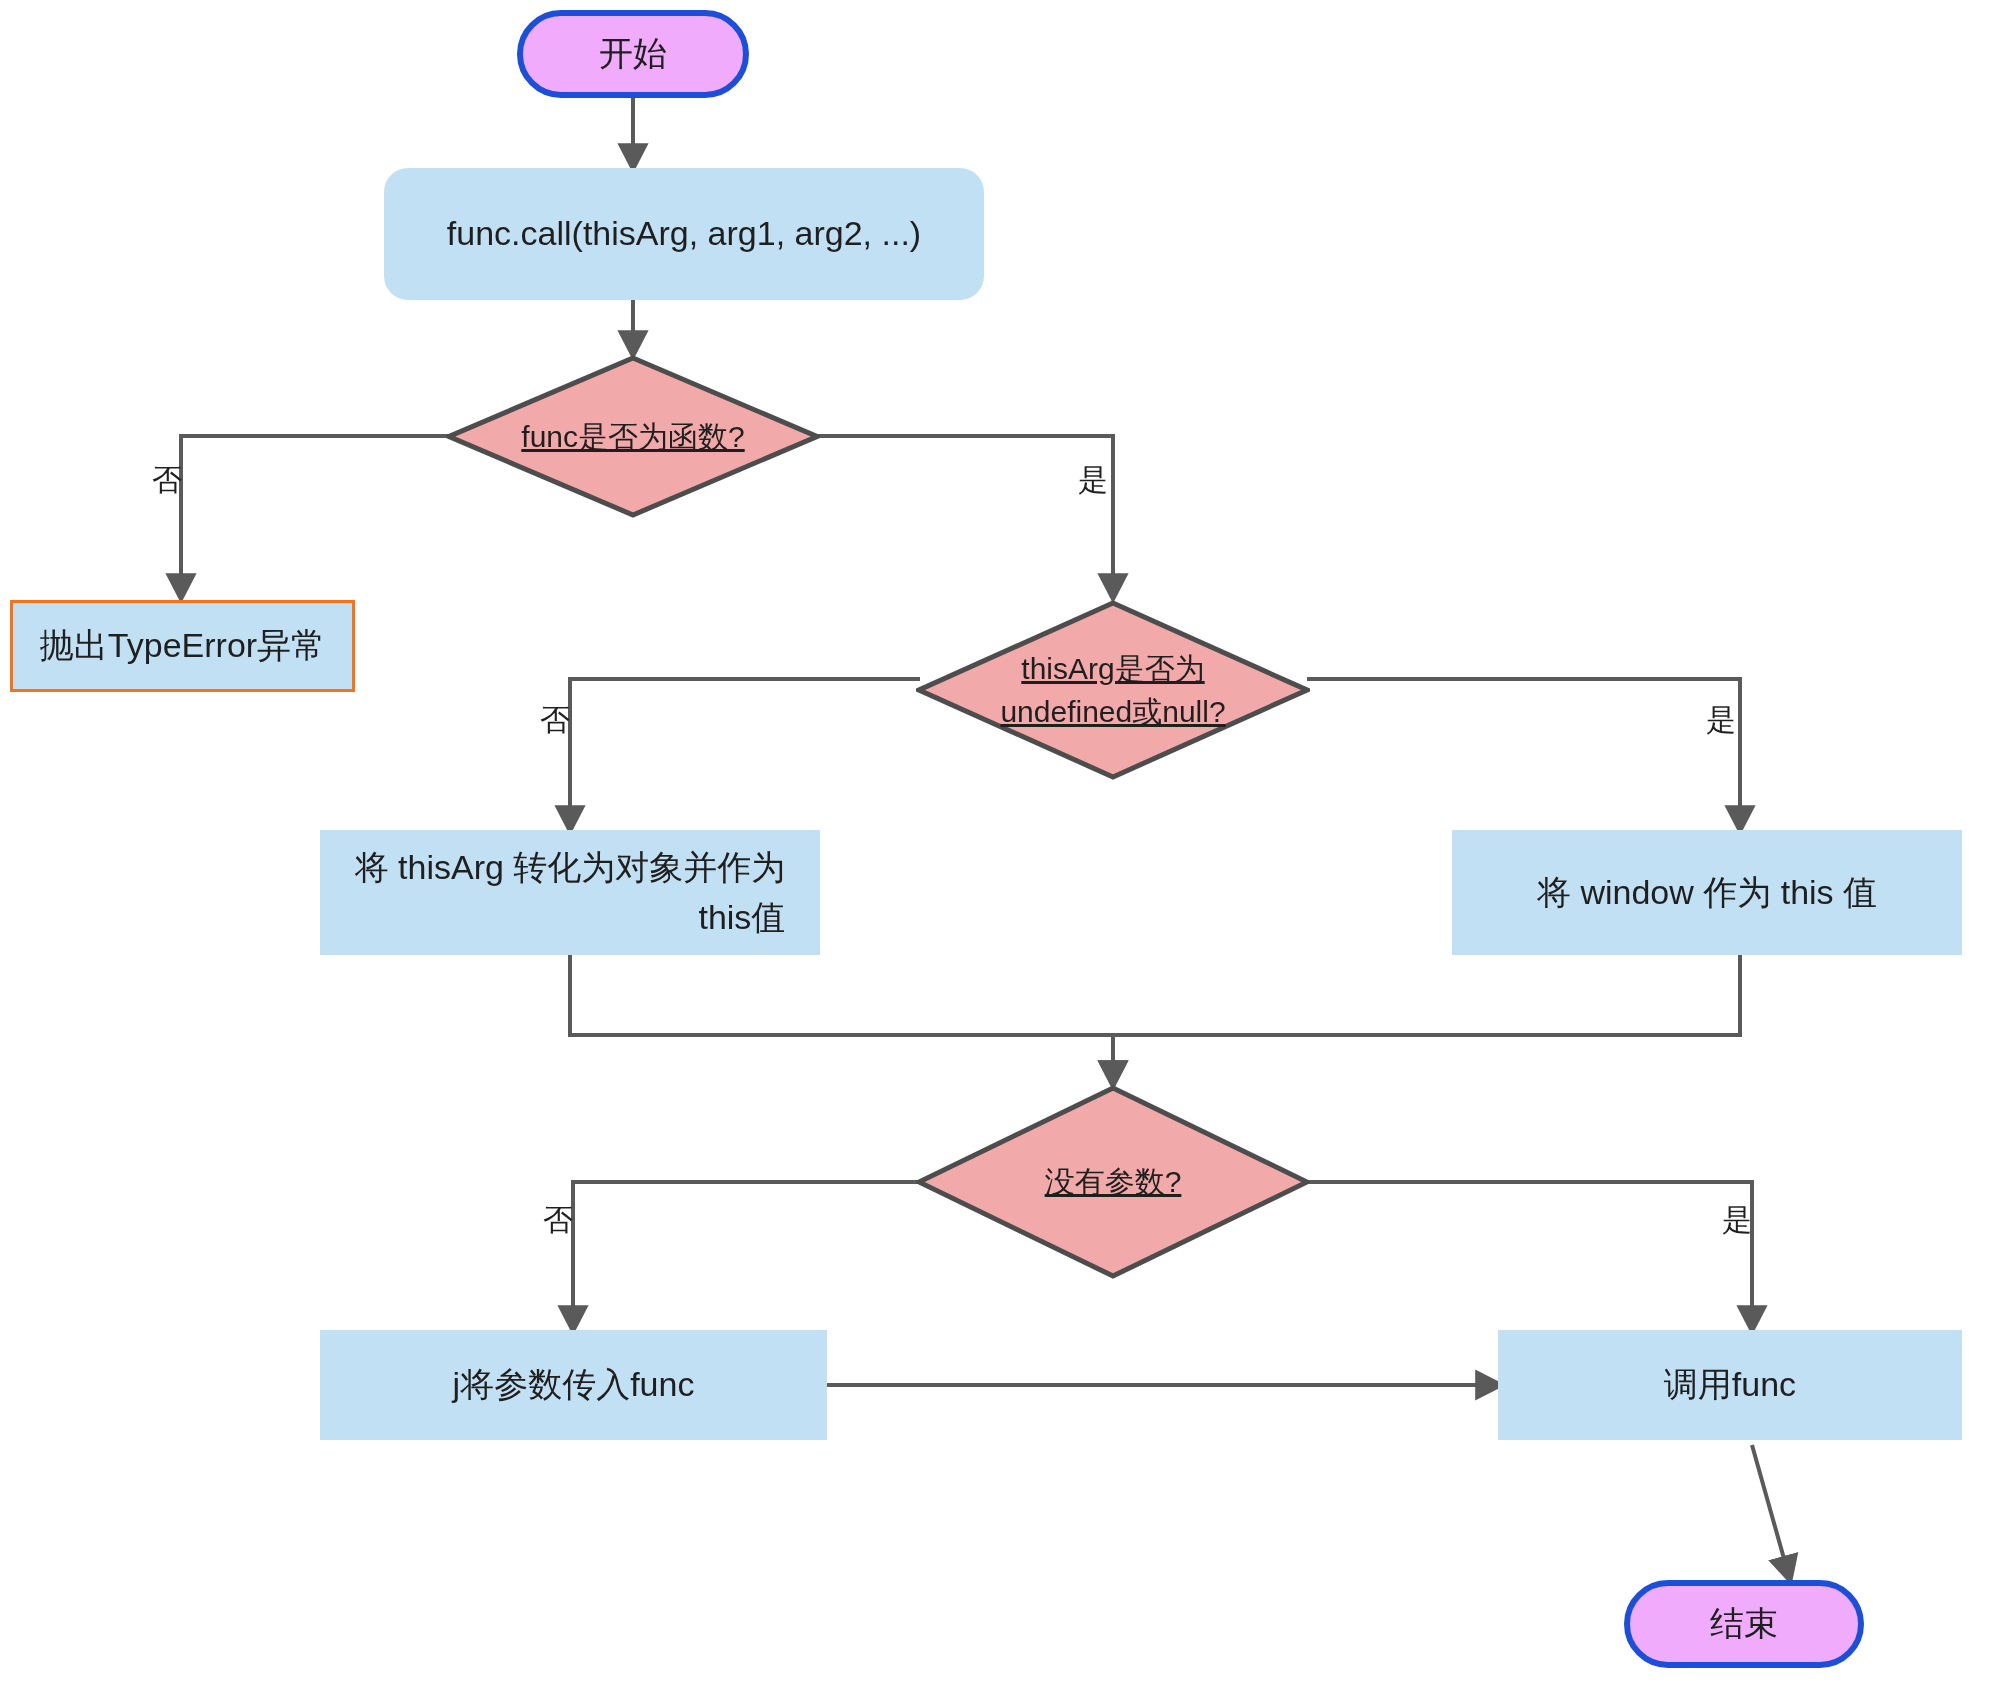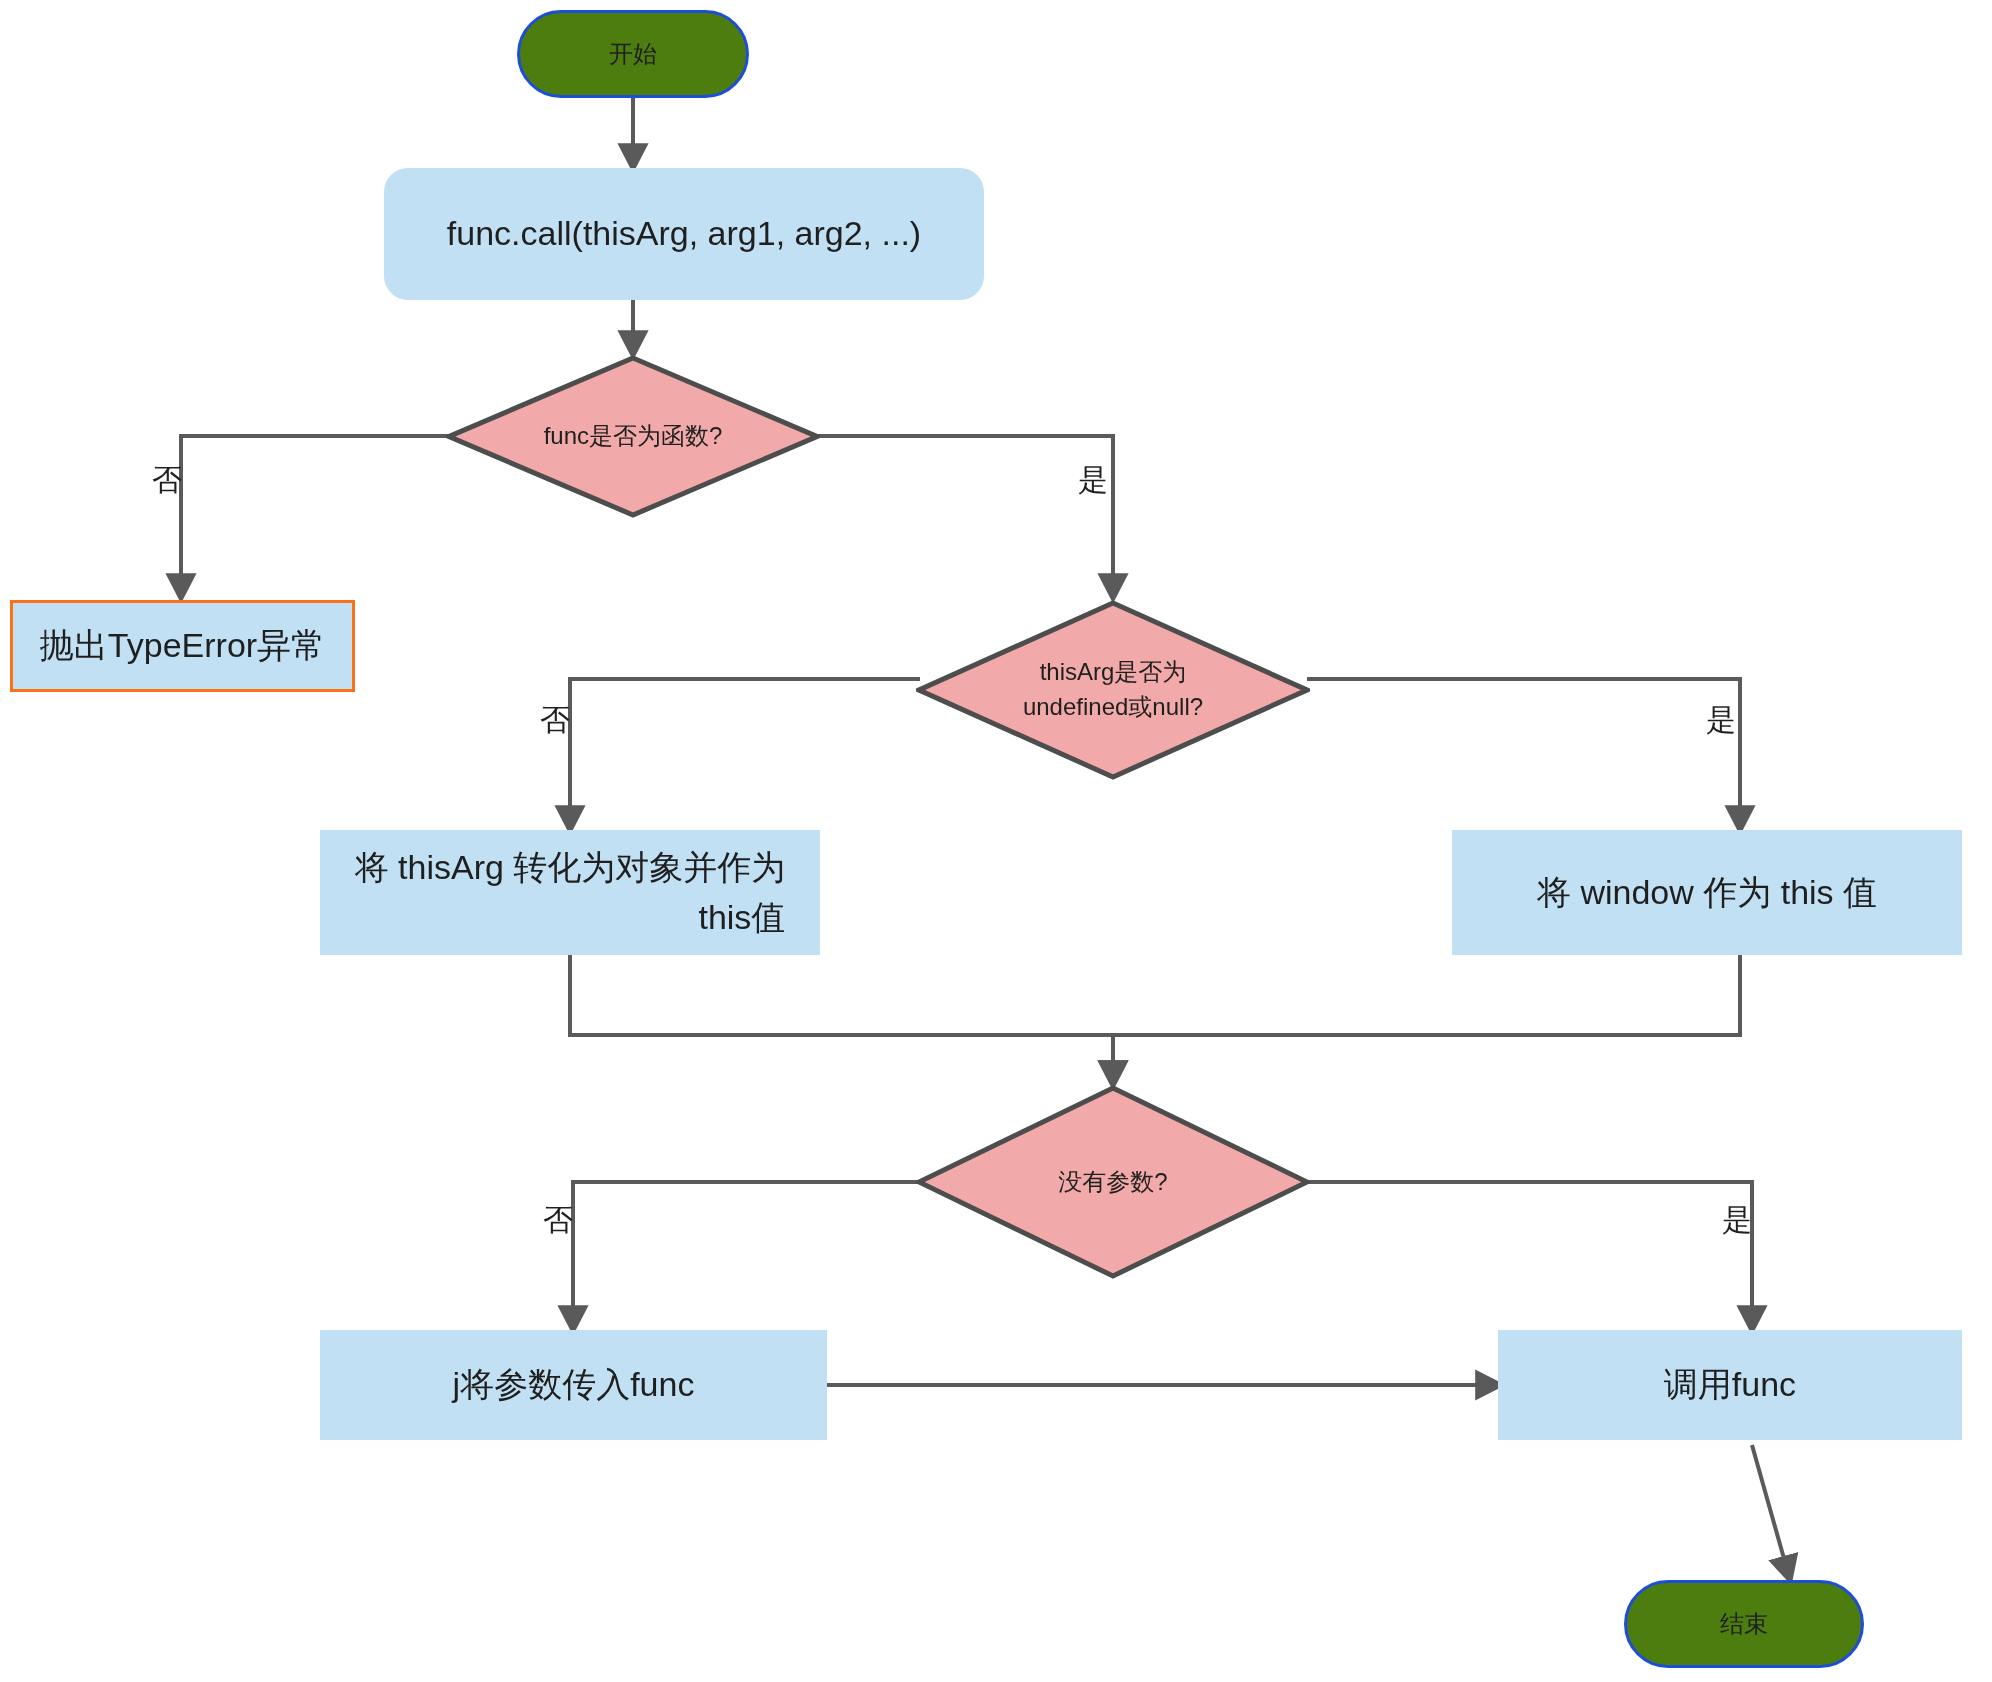--- a/index.html
+++ b/index.html
@@ -1,24 +1,24 @@
 <!DOCTYPE html>
 <html><head>
 <meta charset="utf-8">
 <style>
   html,body{margin:0;padding:0;background:#ffffff;}
   body{width:1992px;height:1682px;font-family:"Liberation Sans","DejaVu Sans",sans-serif;}
   #stage{position:relative;width:1992px;height:1682px;overflow:hidden;background:#fff;}
   svg#edges{position:absolute;left:0;top:0;width:1992px;height:1682px;}
 
   .node{position:absolute;box-sizing:border-box;display:flex;align-items:center;justify-content:center;text-align:center;color:#1f1f1f;}
-  .terminal{background:#4d7c0f;border:3px solid #1d4ed8;border-radius:60px;font-size:24px;}
+  .terminal{background:#f0abfc;border:6px solid #1d4ed8;border-radius:60px;font-size:34px;}
   .process{background:#c2e0f4;font-size:34px;line-height:1.45;}
   .process.bordered{border:3px solid #f97316;}
-  .decision{font-size:24px;line-height:1.45;background:transparent;}
+  .decision{font-size:30px;line-height:1.45;background:transparent;text-decoration:underline;}
   .decision .dlabel{position:relative;z-index:2;padding:0 10px;}
   .decision svg{position:absolute;left:0;top:0;width:100%;height:100%;z-index:1;}
 
   .edge-label{position:absolute;font-size:30px;color:#1f1f1f;background:transparent;}
 </style>
 </head>
 <body>
 
 <div id="stage">
 

